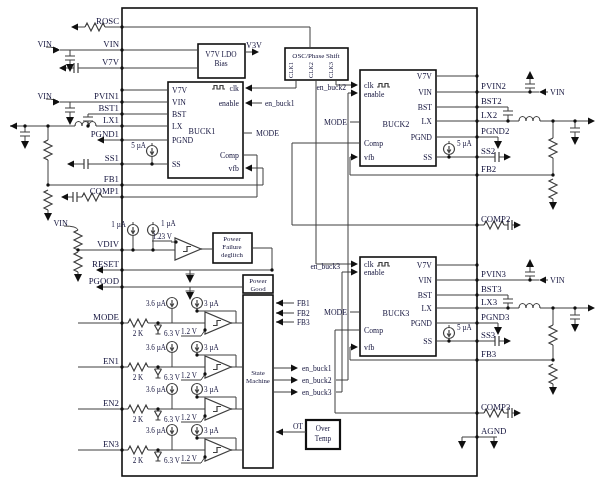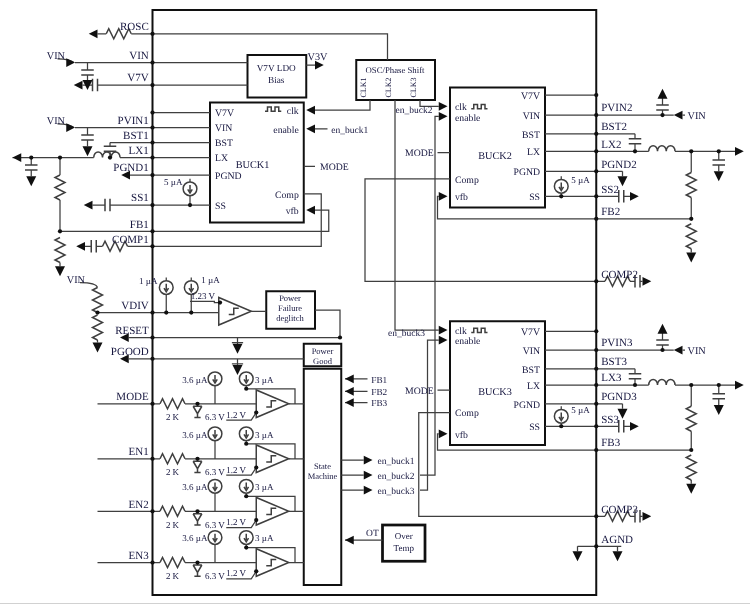--- a/index.html
+++ b/index.html
@@ -1,16 +1,16 @@
 <!DOCTYPE html>
 <html><head>
 <meta charset="utf-8">
 <style>
   html,body{margin:0;padding:0;background:#fff}
-  .stage{width:600px;height:483px;position:relative;background:#737373}
+  .stage{width:600px;height:483px;position:relative;background:#c4b5fd}
   .t{font-family:"Liberation Serif",serif;fill:#16163f}
   .e{text-anchor:end}.m{text-anchor:middle}
   .s9{font-size:8.8px}.s8{font-size:8.2px}.s78{font-size:7.8px}.s76{font-size:7.6px}
   .s74{font-size:7.4px}.s72{font-size:7.2px}.s7{font-size:7px}.s68{font-size:6.8px}.s64{font-size:6.4px}
   .w{stroke:#3f3f3f;stroke-width:1;fill:none}
   .b{stroke:#101010;stroke-width:1.6;fill:none}
   .b2{stroke:#101010;stroke-width:2.2;fill:none}
   .f{fill:#101010;stroke:none}
   .cw{stroke:#3f3f3f;stroke-width:1.2;fill:none}
 </style>

